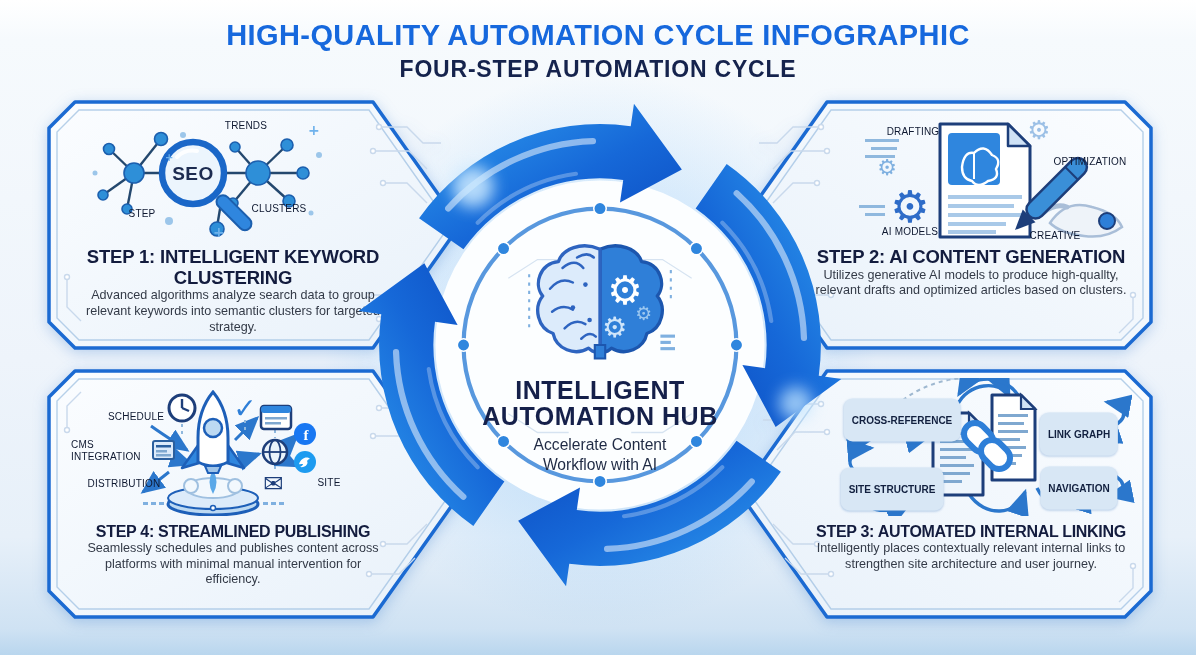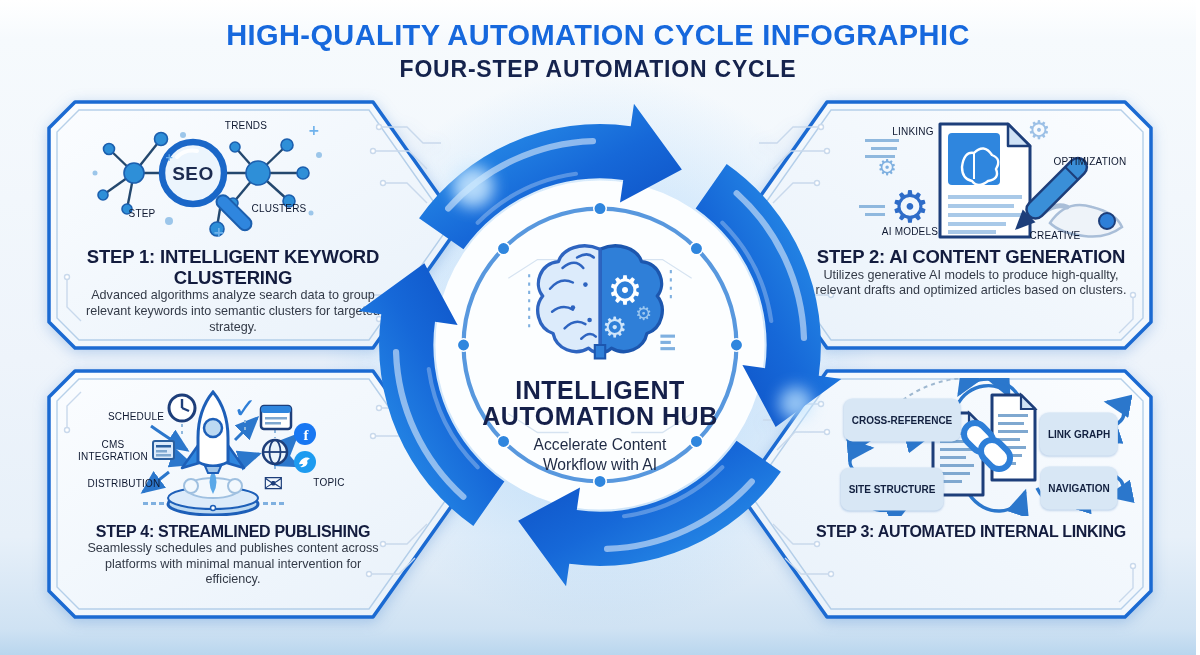--- a/index.html
+++ b/index.html
@@ -21,21 +21,21 @@
   .panel.bl{left:45px;top:368px;}
   .panel.br{left:735px;top:368px;}
   .panel>svg.frame{position:absolute;inset:0;filter:drop-shadow(0 3px 7px rgba(40,110,200,.28));}
   .content{position:absolute;z-index:2;text-align:center;}
   .panel.tl .content,.panel.bl .content{inset:10px 64px 12px 20px;}
   .panel.tr .content,.panel.br .content{inset:10px 20px 12px 72px;}
   .art{position:relative;width:100%;height:138px;}
   .art>svg{position:absolute;inset:0;width:100%;height:100%;}
   .lbl{position:absolute;transform:translate(-50%,-50%);font-size:10px;font-weight:400;
        color:#0e1830;letter-spacing:.2px;white-space:nowrap;z-index:3;}
-  .lbl.wrap{white-space:normal;width:84px;text-align:center;line-height:1.15;}
+  .lbl.wrap{white-space:normal;width:84px;text-align:left;line-height:1.15;}
   .pill{position:absolute;transform:translate(-50%,-50%);font-size:10px;font-weight:700;color:#12203f;
        background:#d8e7f5;border-radius:9px;padding:16px 8px;white-space:nowrap;z-index:3;
        box-shadow:0 1px 2px rgba(60,120,190,.25);}
   .panel-title{font-size:18.5px;line-height:1.12;font-weight:800;color:#131c3e;margin-top:0;letter-spacing:-.2px;}
   .panel-title.one{font-size:16px;margin-top:7px;white-space:nowrap;letter-spacing:-.3px;}
   .panel-desc{font-size:12.6px;line-height:1.24;color:#333a47;margin:0 auto 0;max-width:312px;}
   
   .cycle{position:absolute;left:350px;top:95px;width:500px;height:500px;z-index:4;}
   .cycle svg{width:100%;height:100%;}
   .ht{font-size:24px;font-weight:800;fill:#15204a;letter-spacing:.5px;}
@@ -193,21 +193,21 @@
             <path d="M243,114 q16,-24 42,-16 q24,6 30,20 q-16,12 -38,9 q-24,-3 -34,-13 Z" fill="#eef3f9" stroke="#a9bed8" stroke-width="2.5"></path>
             <circle cx="300" cy="112" r="8" fill="#2e7fd8" stroke="#1d3e7a" stroke-width="2"></circle>
             <path d="M236,104 q12,-10 24,-6" stroke="#a9bed8" stroke-width="5" fill="none" stroke-linecap="round"></path>
           </g>
           <g transform="translate(249,80) rotate(135)">
             <rect x="-40" y="-9" width="78" height="18" rx="9" fill="#3a8fd8" stroke="#1d3e7a" stroke-width="2.5"></rect>
             <path d="M38,-9 L58,0 L38,9 Z" fill="#1d3e7a"></path>
             <line x1="-22" y1="-9" x2="-22" y2="9" stroke="#1d3e7a" stroke-width="2"></line>
           </g>
         </svg>
-        <span class="lbl" style="left:106px;top:22px">LINKING</span>
+        <span class="lbl" style="left:106px;top:22px">DRAFTING</span>
         <span class="lbl" style="left:103px;top:122px">AI MODELS</span>
         <span class="lbl" style="left:283px;top:52px">OPTIMIZATION</span>
         <span class="lbl" style="left:248px;top:126px">CREATIVE</span>
       </div>
       <div class="panel-title">STEP 2: AI CONTENT GENERATION</div>
       <div class="panel-desc">Utilizes generative AI models to produce high-quallty, relevant drafts and optimized articles based on clusters.</div>
     </div>
   </section>
 
   <section class="panel br">
@@ -288,20 +288,21 @@
             <rect x="-28" y="-11" width="32" height="22" rx="11" fill="#ffffff" stroke="#2e7fd8" stroke-width="6"></rect>
             <rect x="-4" y="-11" width="32" height="22" rx="11" fill="#ffffff" stroke="#2e7fd8" stroke-width="6"></rect>
           </g>
         </svg>
         <span class="pill" style="left:95px;top:42px">CROSS-REFERENCE</span>
         <span class="pill" style="left:85px;top:111px">SITE STRUCTURE</span>
         <span class="pill" style="left:272px;top:56px">LINK GRAPH</span>
         <span class="pill" style="left:272px;top:110px">NAVIGATION</span>
       </div>
       <div class="panel-title one">STEP 3: AUTOMATED INTERNAL LINKING</div>
+      <div class="panel-desc">Intelligently places contextually relevant internal links to strengthen site architecture and user journey.</div>
     </div>
   </section>
 
   <section class="panel bl">
     <svg class="frame" viewBox="0 0 420 252">
       <defs>
           <linearGradient id="pg4" x1="0" y1="0" x2="1" y2="1">
         <stop offset="0" stop-color="#fbfdff"></stop>
             <stop offset="1" stop-color="#e8f1fa"></stop>
           </linearGradient>
@@ -395,21 +396,21 @@
           </g>
           <g>
             <circle cx="240" cy="84" r="11" fill="#1d9bf0"></circle>
             <path d="M234,86 C236,80 242,78 245,81 C243,81 243,82 242,83 C244,86 240,90 235,89 C237,88 238,87 238,86 C236,86 235,86.4 234,86 Z" fill="#ffffff"></path>
           </g>
           <text class="gly" x="208" y="114" font-size="24" fill="#1d3e7a" text-anchor="middle">✉</text>
         </svg>
         <span class="lbl" style="left:71px;top:38px">SCHEDULE</span>
         <span class="lbl wrap" style="left:48px;top:72px">CMS INTEGRATION</span>
         <span class="lbl" style="left:59px;top:105px">DISTRIBUTION</span>
-        <span class="lbl" style="left:264px;top:104px">TOPIC</span>
+        <span class="lbl" style="left:264px;top:104px">SITE</span>
       </div>
       <div class="panel-title one">STEP 4: STREAMLINED PUBLISHING</div>
       <div class="panel-desc">Seamlessly schedules and publishes content across platforms with minimal manual intervention for efficiency.</div>
     </div>
   </section>
 
   <div class="cycle">
     <svg viewBox="0 0 480 480">
       <defs>
         <linearGradient id="segGrad" x1="0" y1="0" x2="1" y2="1">

